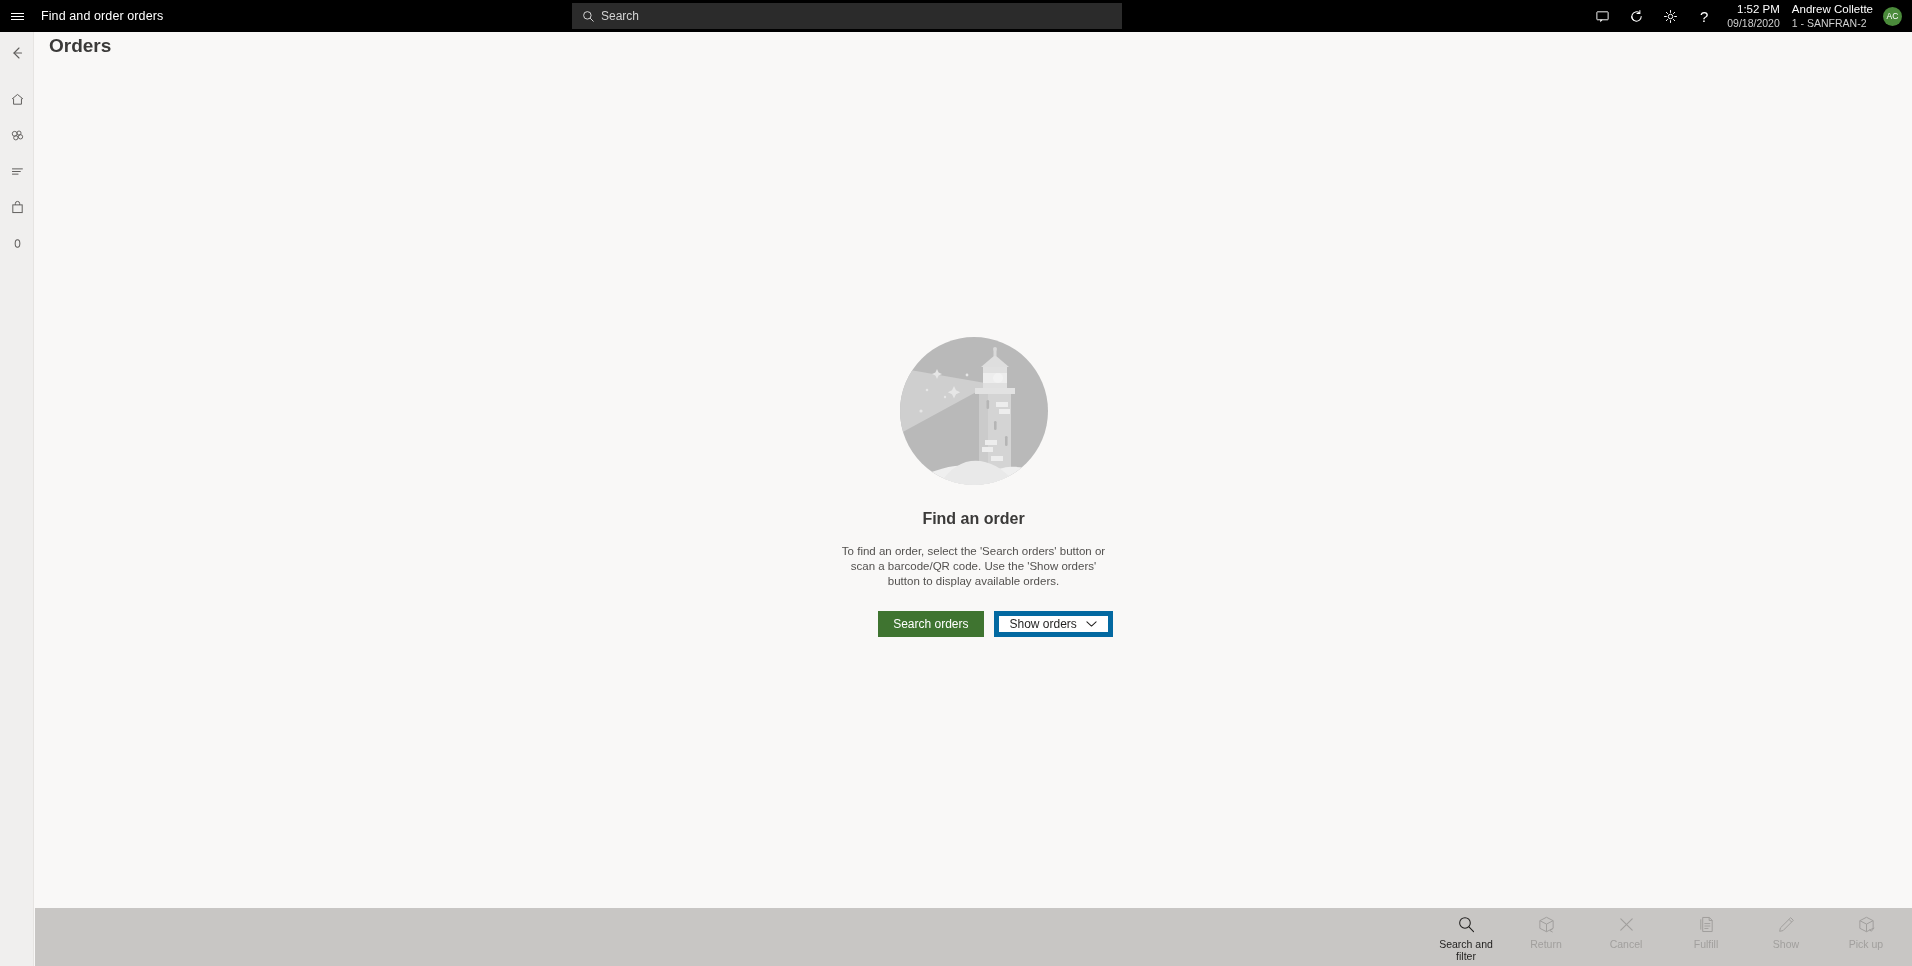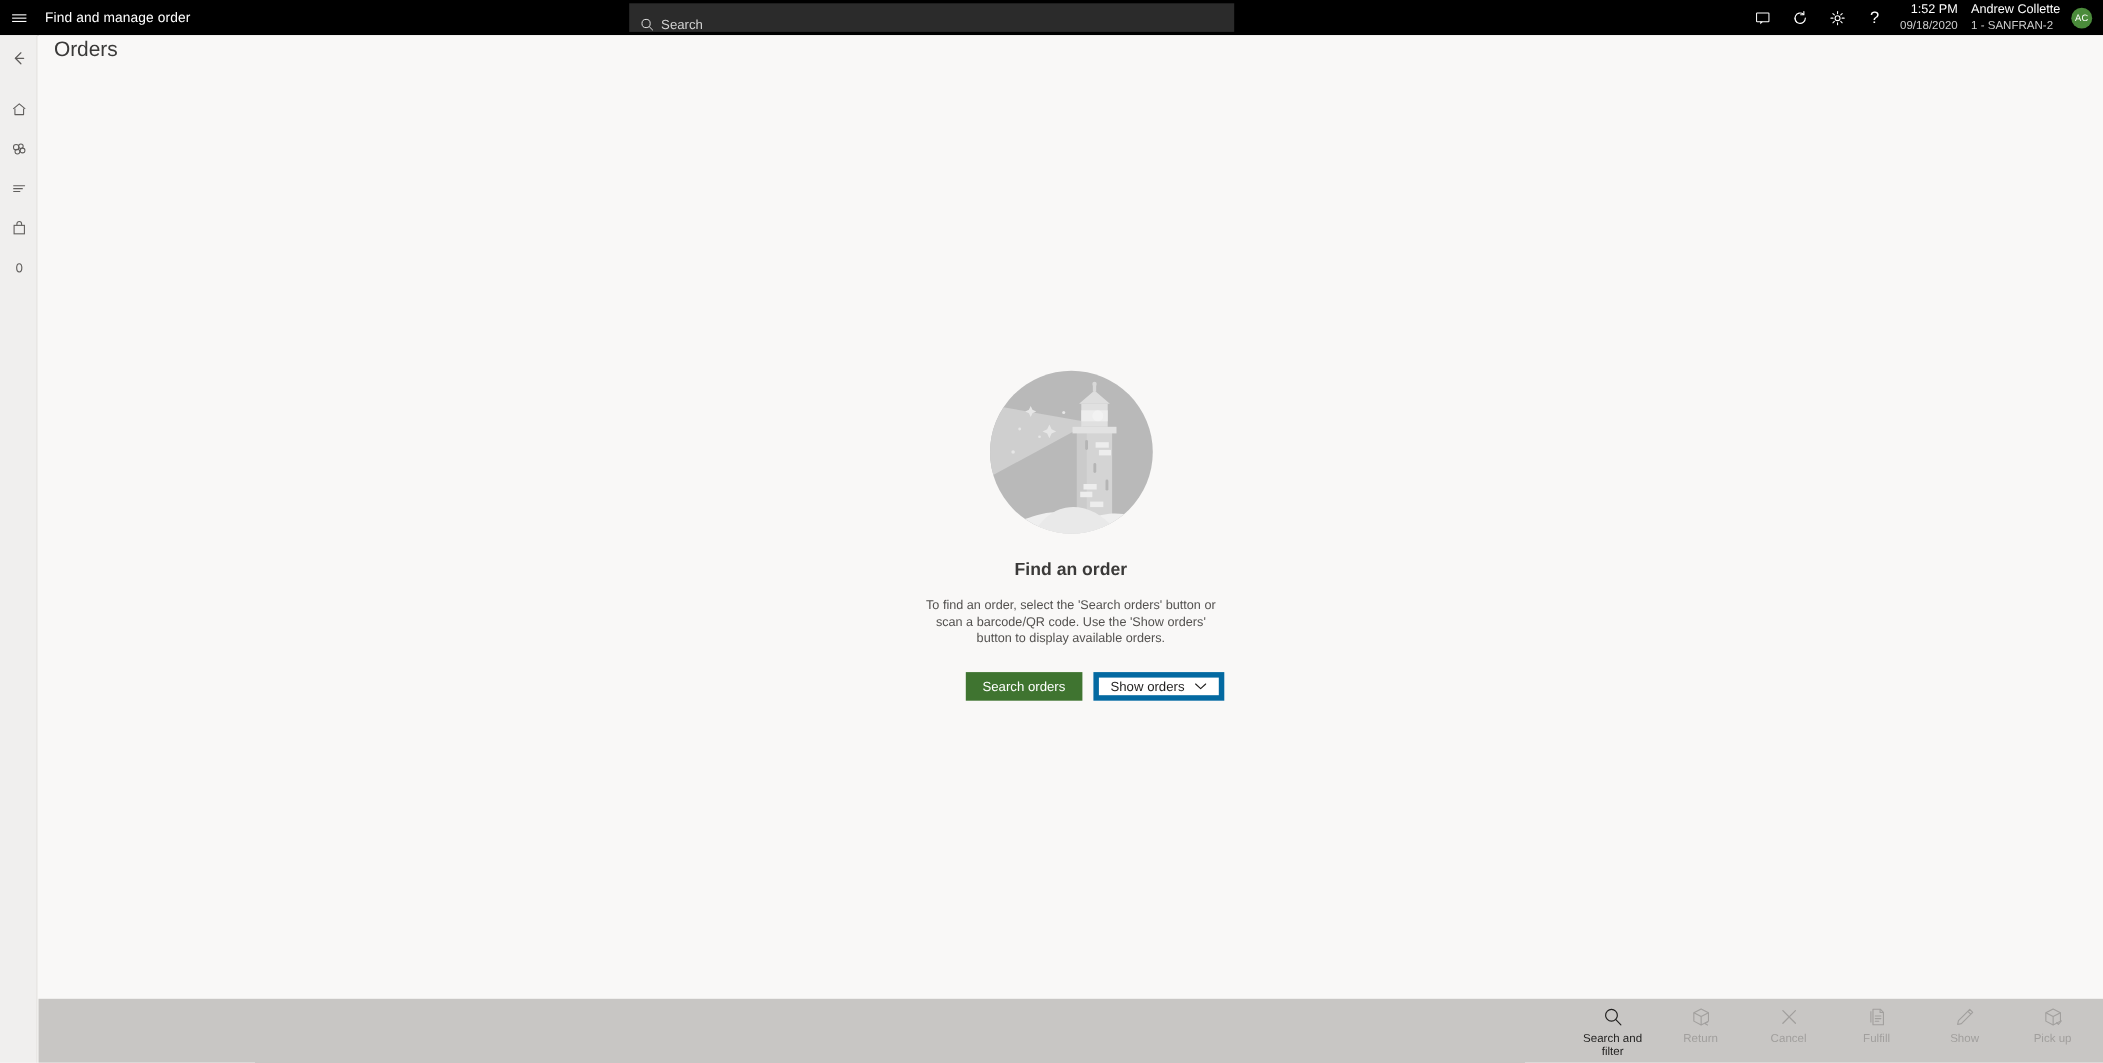--- a/index.html
+++ b/index.html
@@ -28,21 +28,21 @@
     display: block; margin: 2px 0;
   }
   #app-title {
     font-size: 12.5px; color: #ffffff;
     margin-left: 7px; letter-spacing: .1px; white-space: nowrap;
   }
   #search-wrap {
     position: absolute; left: 572px; top: 3px;
     width: 550px; height: 26px;
     background: #2b2b2b;
-    display: flex; align-items: flex-end;
+    display: flex; align-items: center;
     padding-left: 10px; cursor: text;
   }
   #search-wrap .mag { margin-right: 6px; display: flex; }
   #search-input {
     background: transparent; border: none; outline: none;
     color: #d6d6d6; font-size: 12px;
     font-family: "Liberation Sans", sans-serif;
     width: 480px;
   }
   #search-input::placeholder { color: #d2d2d2; opacity: 1; }
@@ -94,21 +94,21 @@
   .rail-gap { height: 10px; }
 
   
   #page {
     position: absolute; left: 35px; top: 32px;
     width: 1877px; height: 876px;
     background: #f9f8f7;
   }
   #page-title {
     position: absolute; left: 14px; top: 3px;
-    font-size: 19px; color: #3b3a39; font-weight: 400;
+    font-size: 19px; color: #3b3a39; font-weight: 700;
   }
 
   
   #empty {
     position: absolute; left: 0; top: 0; width: 1877px; height: 876px;
     display: flex; flex-direction: column; align-items: center;
     justify-content: flex-start;
     padding-top: 304px;
   }
   #illus { width: 150px; height: 150px; }
@@ -159,21 +159,21 @@
 <body>
 
 <div id="topbar">
   <div id="hamburger">
     <div>
       <span class="bar"></span>
         <span class="bar"></span>
         <span class="bar"></span>
     </div>
   </div>
-  <div id="app-title">Find and manage order</div>
+  <div id="app-title">Find and order orders</div>
 
   <div id="search-wrap">
     <span class="mag">
       <svg width="13" height="13" viewBox="0 0 16 16">
         <circle cx="6.6" cy="6.6" r="4.6" fill="none" stroke="#e6e6e6" stroke-width="1.1"></circle>
         <line x1="10" y1="10" x2="14.2" y2="14.2" stroke="#e6e6e6" stroke-width="1.1"></line>
       </svg>
     </span>
     <input id="search-input" type="text" placeholder="Search" style="">
   </div>

